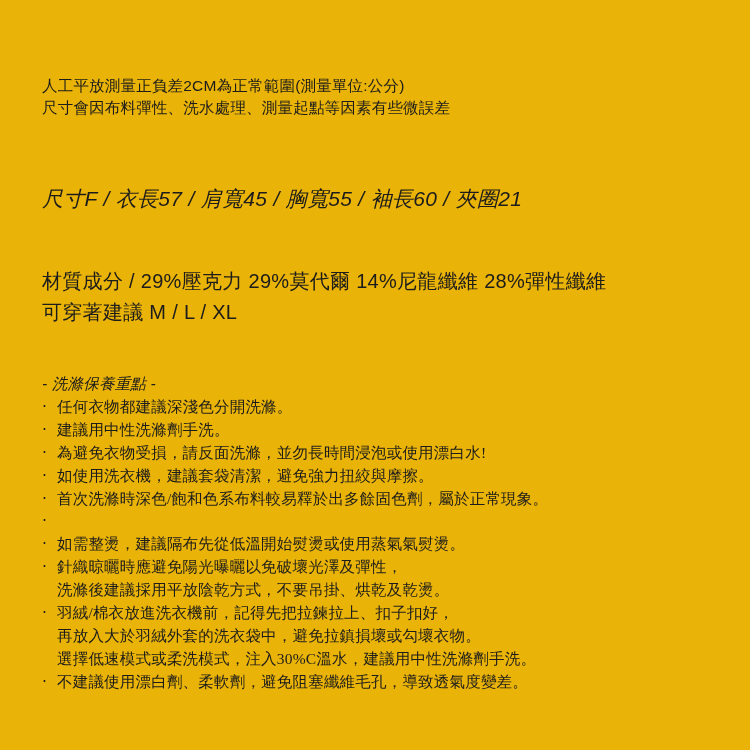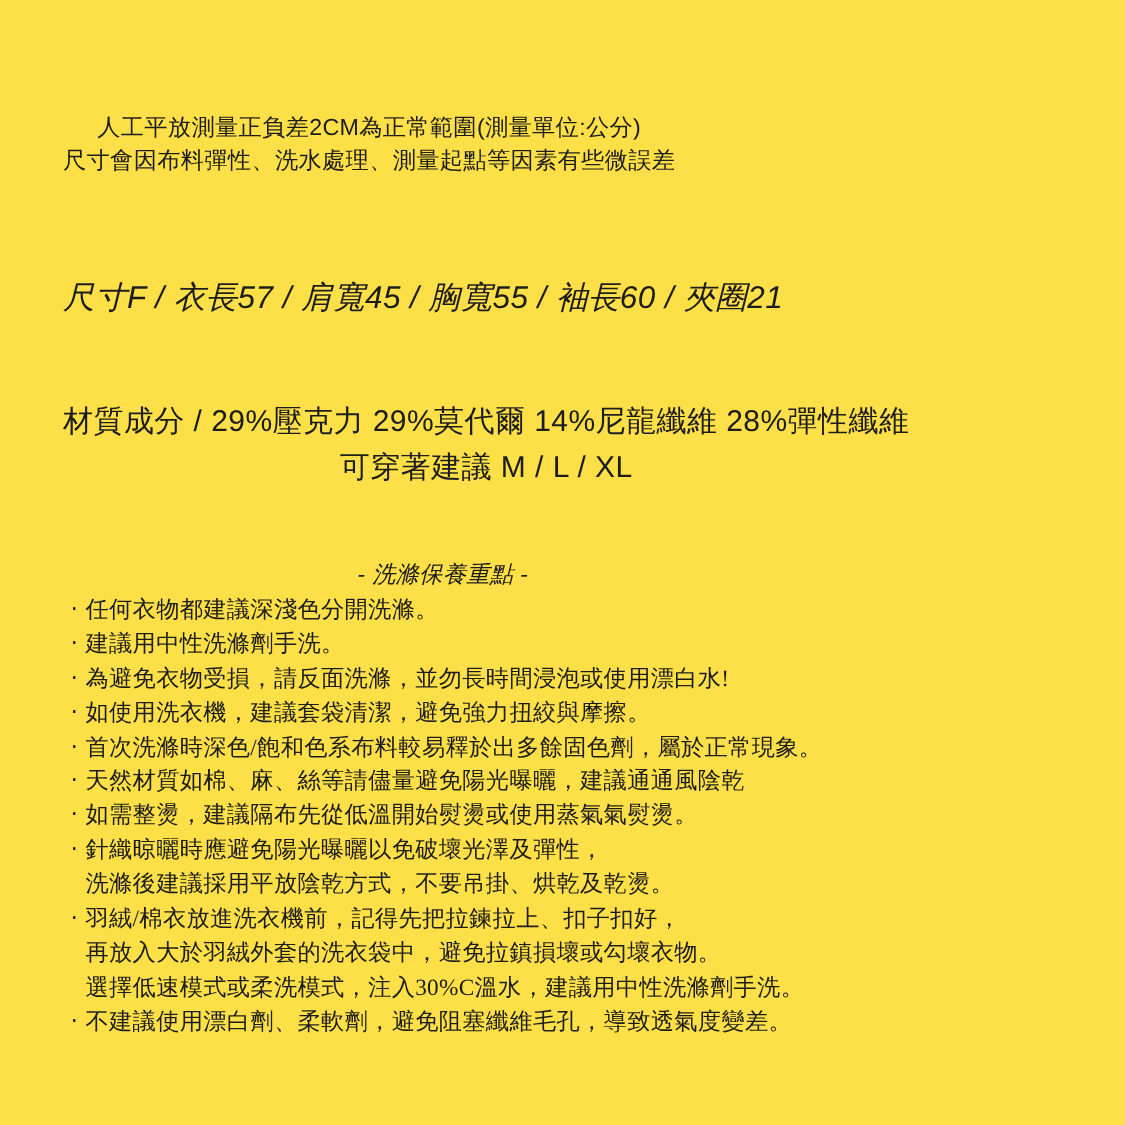--- a/index.html
+++ b/index.html
@@ -11,22 +11,21 @@
     width: 750px;
     height: 750px;
     position: relative;
     font-family: "Liberation Sans", "DejaVu Sans", sans-serif;
     color: #1c1c1c;
     overflow: hidden;
   }
   .page {
     position: absolute;
     inset: 0;
-    background: #fde047;
-    text-align: center;
+    background: #eab308;
   }
   .note-block {
     position: absolute;
     left: 42px;
     top: 75px;
     font-size: 15.5px;
     line-height: 22px;
     letter-spacing: 0.2px;
   }
   .size-block {
@@ -107,21 +106,20 @@
     <div class="care-line">
       <span class="care-bullet">‧</span>
       <span class="care-text">如使用洗衣機，建議套袋清潔，避免強力扭絞與摩擦。</span>
     </div>
     <div class="care-line">
       <span class="care-bullet">‧</span>
       <span class="care-text">首次洗滌時深色/飽和色系布料較易釋於出多餘固色劑，屬於正常現象。</span>
     </div>
     <div class="care-line">
       <span class="care-bullet">‧</span>
-      <span class="care-text">天然材質如棉、麻、絲等請儘量避免陽光曝曬，建議通通風陰乾</span>
     </div>
     <div class="care-line">
       <span class="care-bullet">‧</span>
       <span class="care-text">如需整燙，建議隔布先從低溫開始熨燙或使用蒸氣氣熨燙。</span>
     </div>
     <div class="care-line">
       <span class="care-bullet">‧</span>
       <span class="care-text">針織晾曬時應避免陽光曝曬以免破壞光澤及彈性，</span>
     </div>
     <div class="care-line">

